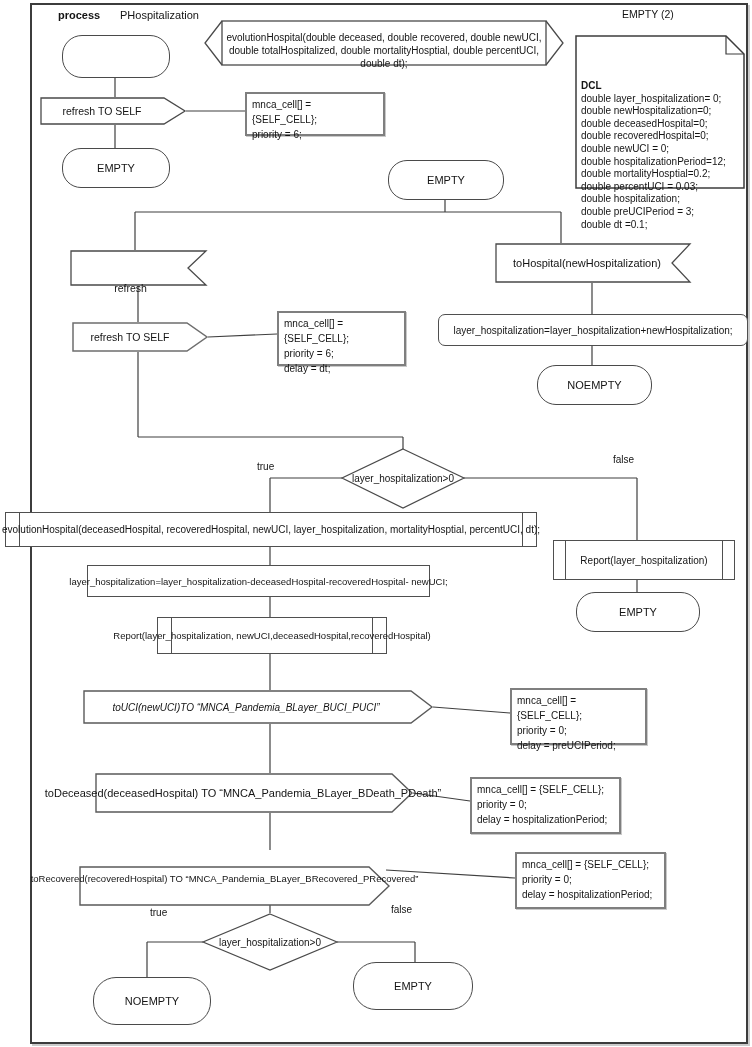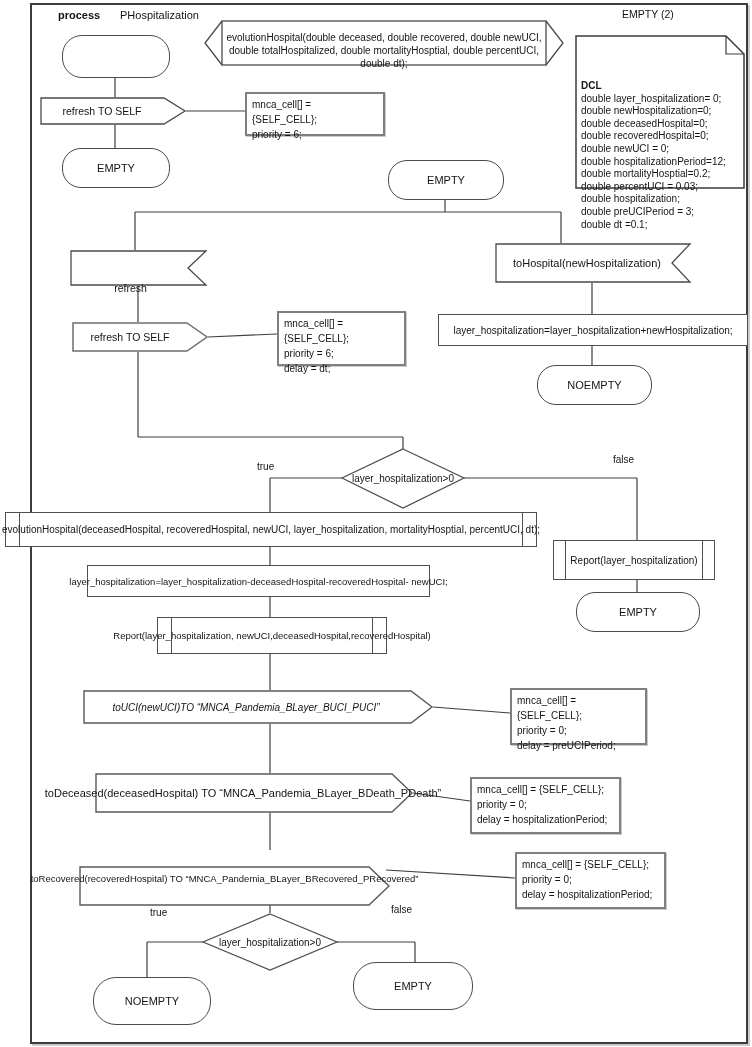--- a/index.html
+++ b/index.html
@@ -138,21 +138,21 @@
     <div>delay = dt;</div>
   </div>
 
   <div class="shape" style="left:495px;top:243px;width:196px;height:40px;">
     <svg width="196" height="40" viewBox="0 0 196 40">
       <polygon points="1,1 195,1 177,20 195,39 1,39" fill="#ffffff" stroke="#4a4a4a" stroke-width="1.3"></polygon>
     </svg>
     <div class="lbl nowrap" style="right:12px;font-size:11px;">toHospital(newHospitalization)</div>
   </div>
 
-  <div class="shape task" style="left:438px;top:314px;width:308px;height:30px;">
+  <div class="shape task" style="left:438px;top:314px;width:308px;height:30px;border-radius:7px;">
     <div class="lbl nowrap">layer_hospitalization=layer_hospitalization+newHospitalization;</div>
   </div>
 
   <div class="shape state" style="left:537px;top:365px;width:113px;height:38px;border-radius:19px;">NOEMPTY</div>
 
   <div class="shape" style="left:341px;top:448px;width:124px;height:61px;">
     <svg width="124" height="61" viewBox="0 0 124 61">
       <polygon points="62,1 123,30 62,60 1,30" fill="#ffffff" stroke="#4a4a4a" stroke-width="1.2"></polygon>
     </svg>
     <div class="lbl nowrap">layer_hospitalization&gt;0</div>
@@ -205,21 +205,21 @@
       <polygon points="1,1 290,1 310,20 290,39 1,39" fill="#ffffff" stroke="#5a5a5a" stroke-width="1.4"></polygon>
     </svg>
     <div class="lbl nowrap" style="right:20px;font-size:9.5px;">toRecovered(recoveredHospital) TO “MNCA_Pandemia_BLayer_BRecovered_PRecovered”</div>
   </div>
   <div class="shape comment" style="left:515px;top:852px;width:137px;height:47px;">
     <div>mnca_cell[] = {SELF_CELL};</div>
     <div>priority = 0;</div>
     <div>delay = hospitalizationPeriod;</div>
   </div>
 
-  <div class="shape procedure" style="left:553px;top:540px;width:160px;height:38px;">
+  <div class="shape procedure" style="left:553px;top:540px;width:160px;height:38px;padding-left:20px;">
     <div class="bar" style="left:11px;"></div>
     <div class="bar" style="right:11px;"></div>
     <div class="lbl nowrap">Report(layer_hospitalization)</div>
   </div>
   <div class="shape state" style="left:576px;top:592px;width:122px;height:38px;border-radius:19px;">EMPTY</div>
 
   <div class="shape" style="left:202px;top:913px;width:136px;height:58px;">
     <svg width="136" height="58" viewBox="0 0 136 58">
       <polygon points="68,1 135,29 68,57 1,29" fill="#ffffff" stroke="#4a4a4a" stroke-width="1.2"></polygon>
     </svg>

